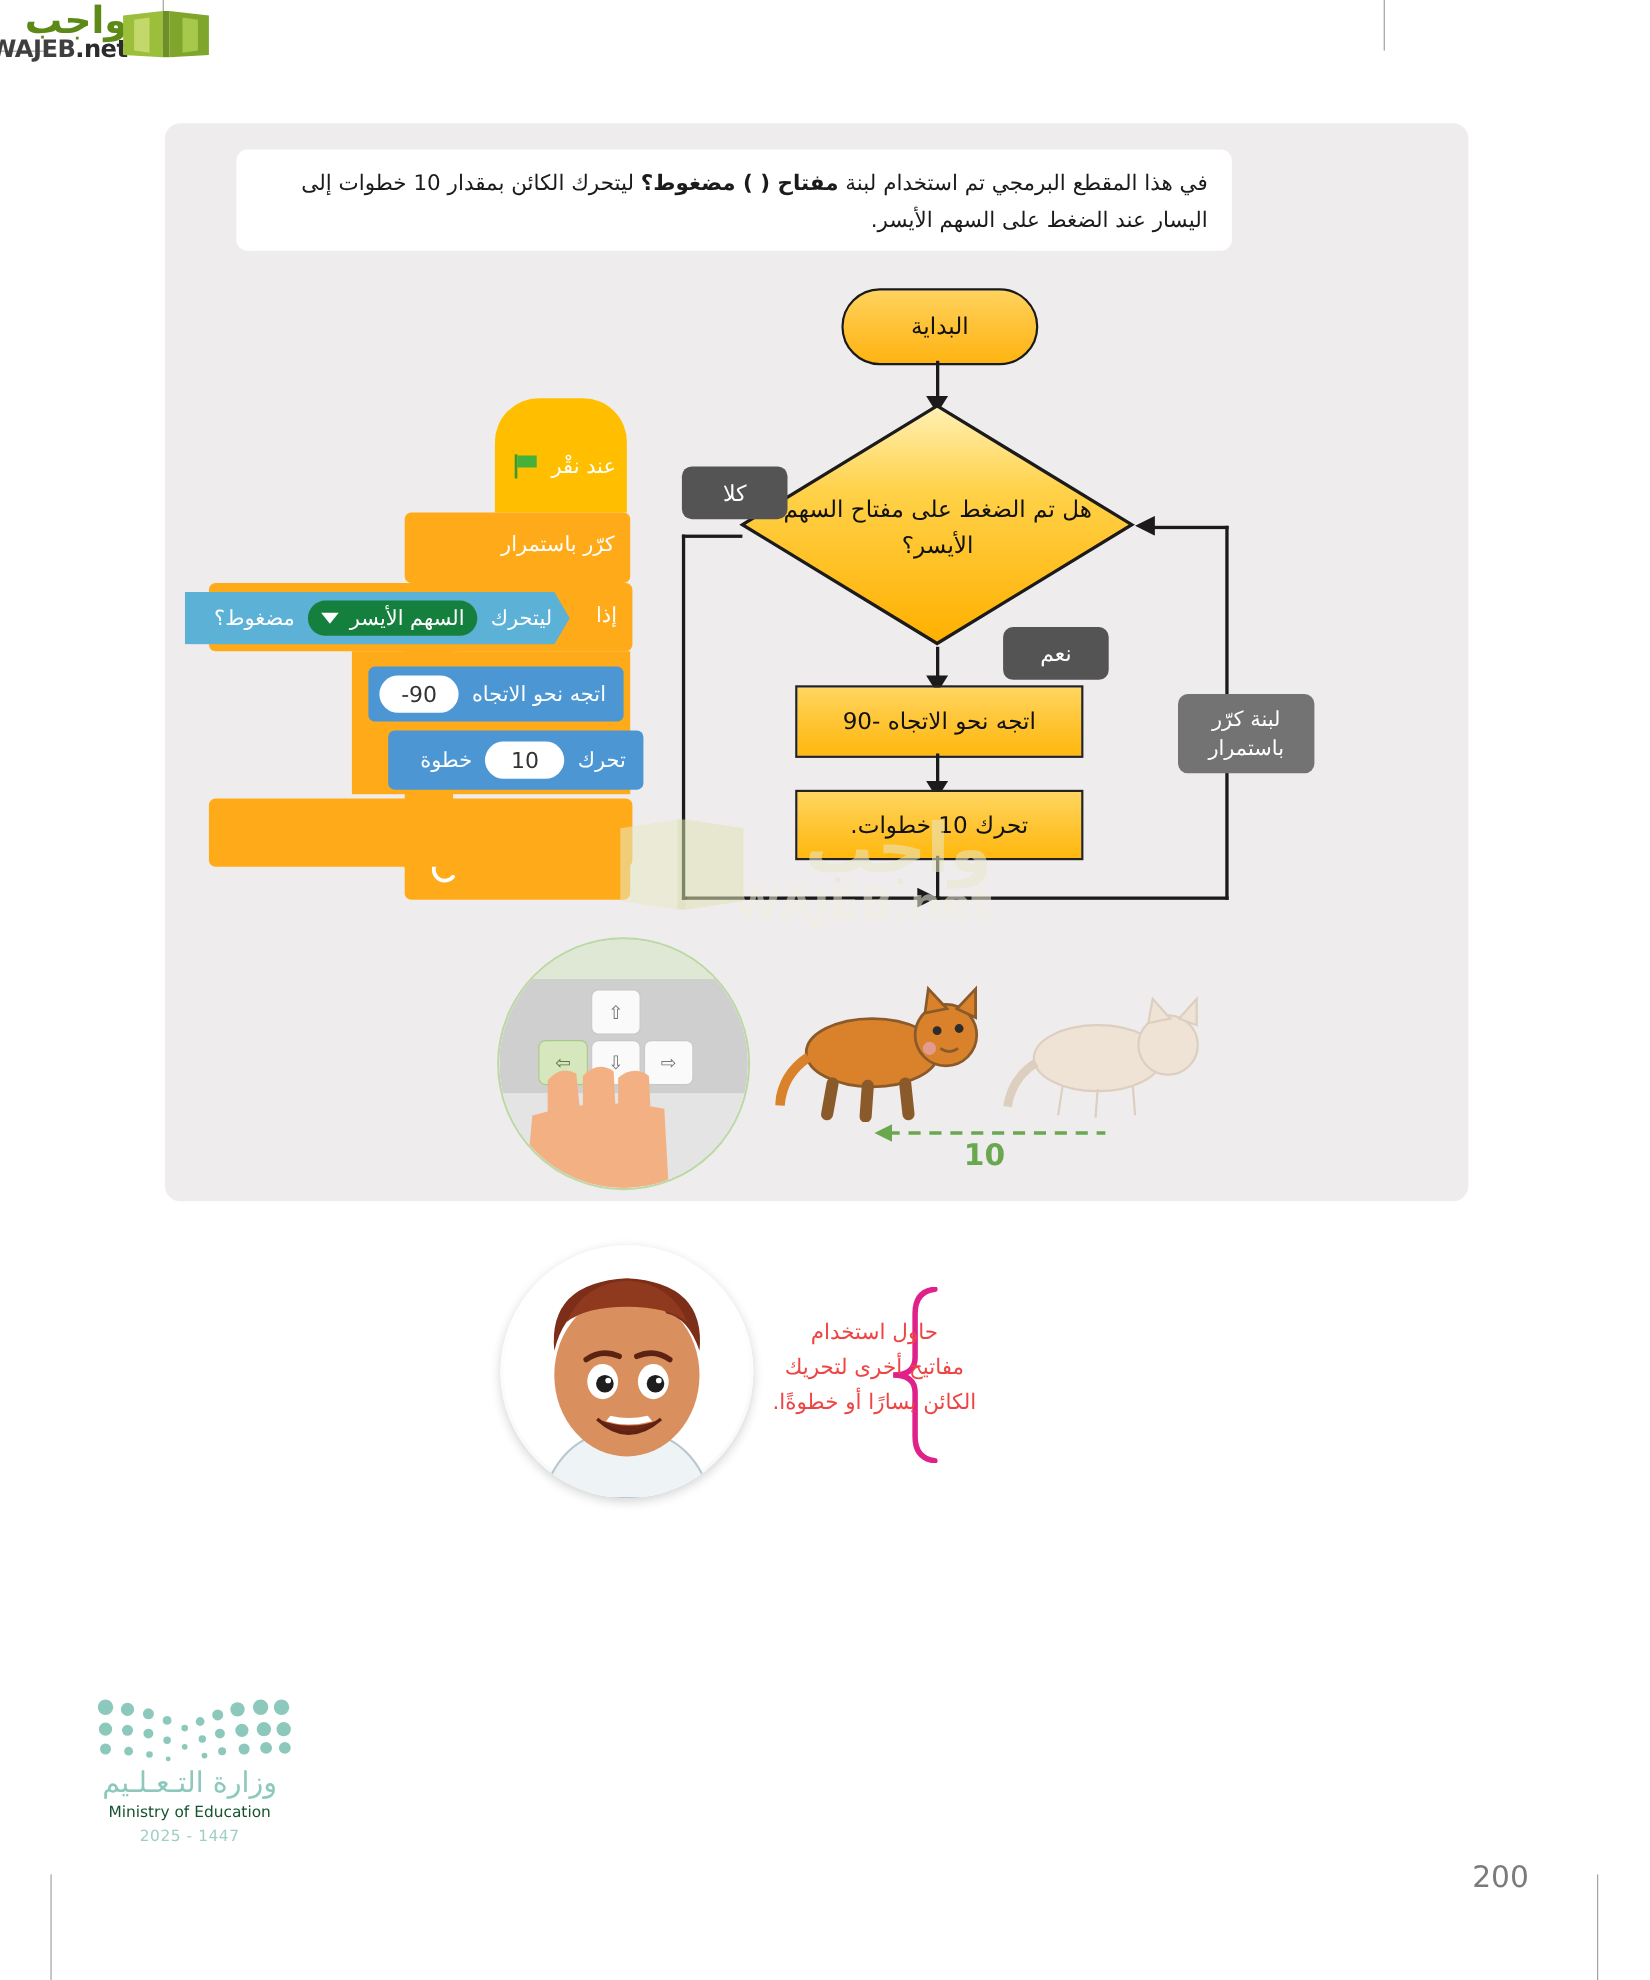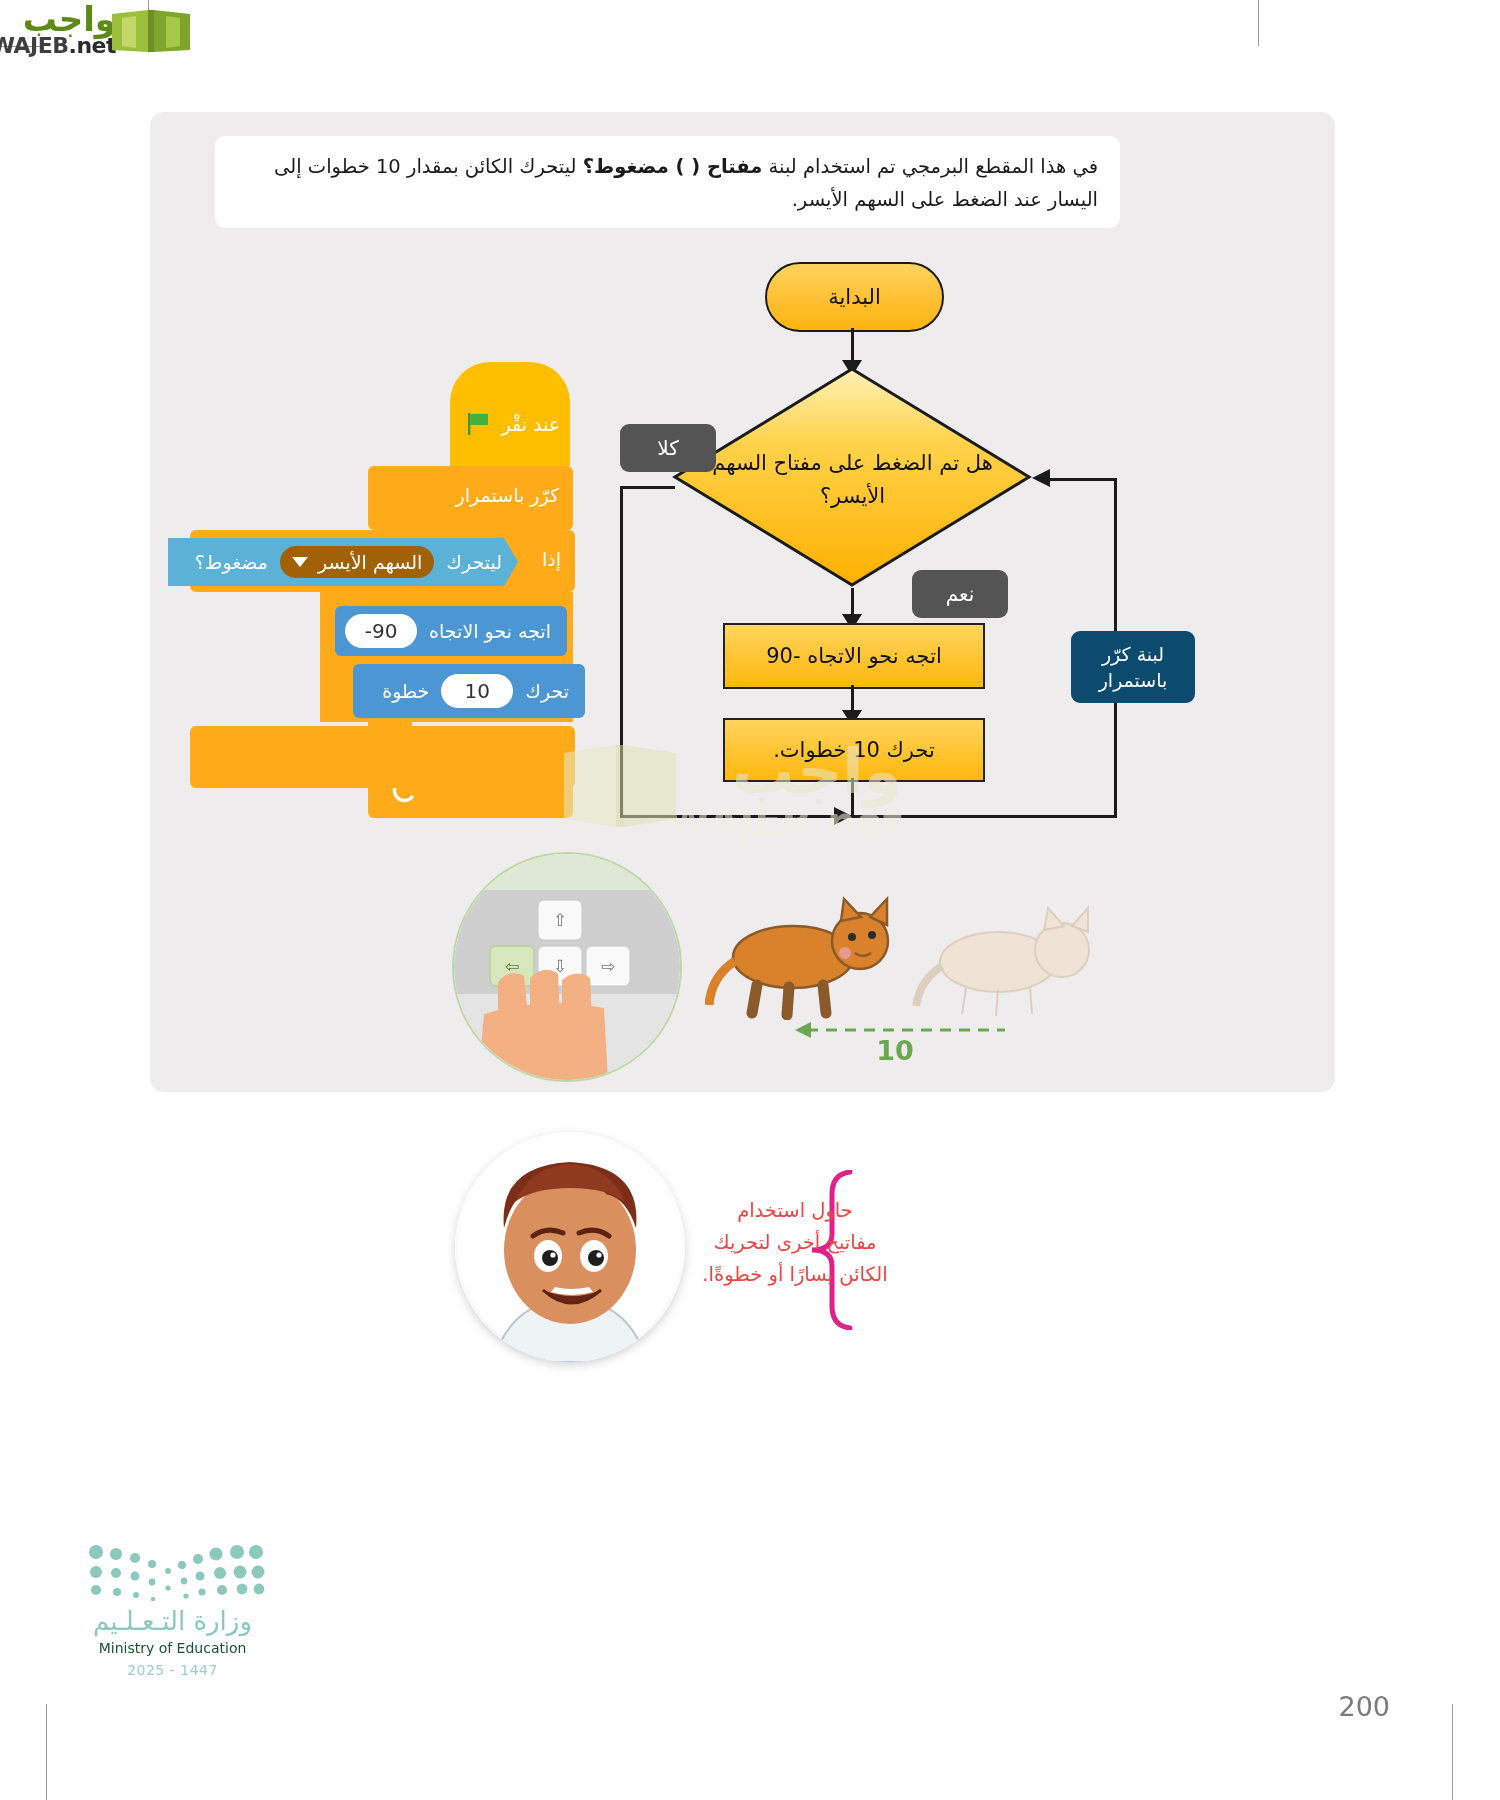--- a/index.html
+++ b/index.html
@@ -58,21 +58,21 @@
     background:linear-gradient(180deg,#ffd65f 0%,#ffc535 50%,#ffb80e 100%);
     border:2.5px solid #232323;
     display:flex;align-items:center;justify-content:center;
     font-size:21px;color:#111;
   }
   .fc-label{
     background:#555455;border-radius:9px;color:#fff;font-size:20px;
     display:flex;align-items:center;justify-content:center;
     padding:5px 14px;
   }
-  .fc-label.grey2{background:#0c4a6e;line-height:26px;text-align:center;font-size:19px;justify-content:center;}
+  .fc-label.grey2{background:#737373;line-height:26px;text-align:center;font-size:19px;justify-content:center;}
   .line{position:absolute;background:#1b1b1b;}
   .line.v{width:3px;}
   .line.h{height:3px;}
 
   
   .sb-text{font-size:19px;color:#fff;white-space:nowrap;}
   #blk-hat{
     left:450px;top:388px;width:120px;height:78px;background:#ffbf00;
     border-radius:16px 16px 0 0;
   }
@@ -110,21 +110,21 @@
   }
 
   #blk-sensing{
     left:168px;top:538px;width:350px;height:48px;
   }
   .hexagon2{
     background:#5cb1d6;
     clip-path:polygon(0 0,calc(100% - 14px) 0,100% 50%,calc(100% - 14px) 100%,0 100%);
   }
   .dropdown{
-    background:#a16207;border-radius:22px;height:32px;display:flex;align-items:center;
+    background:#15803d;border-radius:22px;height:32px;display:flex;align-items:center;
     gap:10px;padding:0 12px;direction:rtl;
   }
   .dd-caret{
     width:0;height:0;border-left:8px solid transparent;border-right:8px solid transparent;
     border-top:10px solid #ffffff;
   }
 
   .motion-blk{
     background:#4c97d3;border-radius:6px;display:flex;align-items:center;
     justify-content:flex-start;gap:12px;padding:0 16px;direction:rtl;

